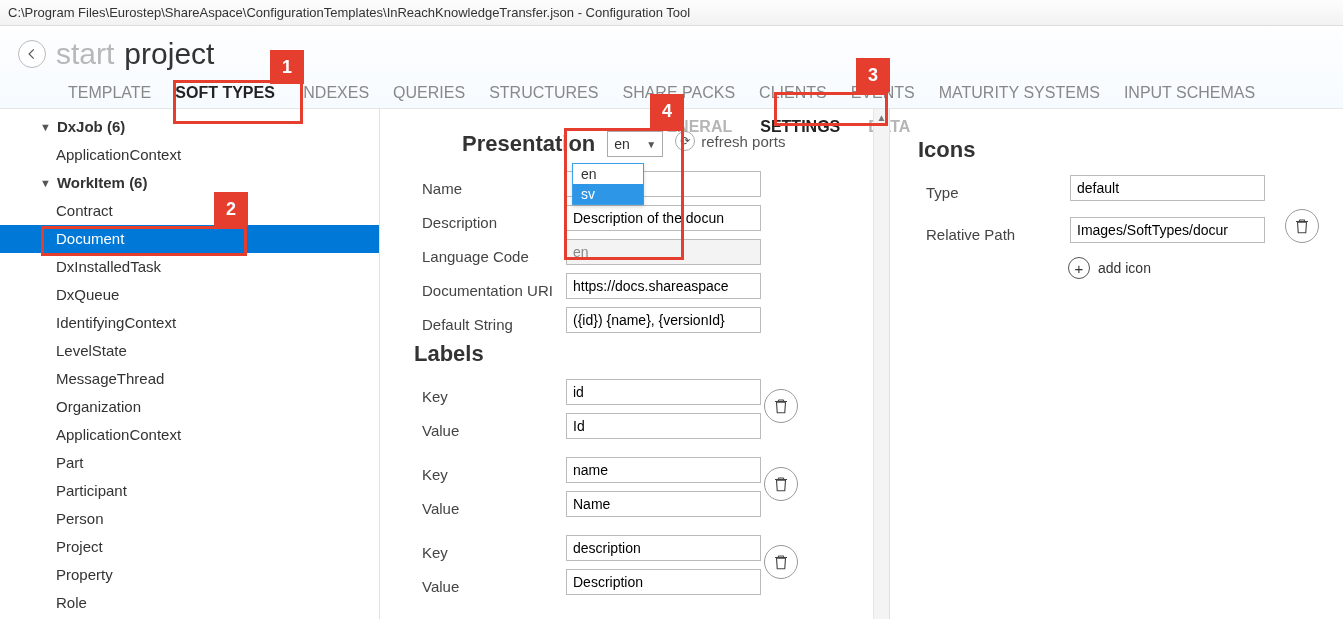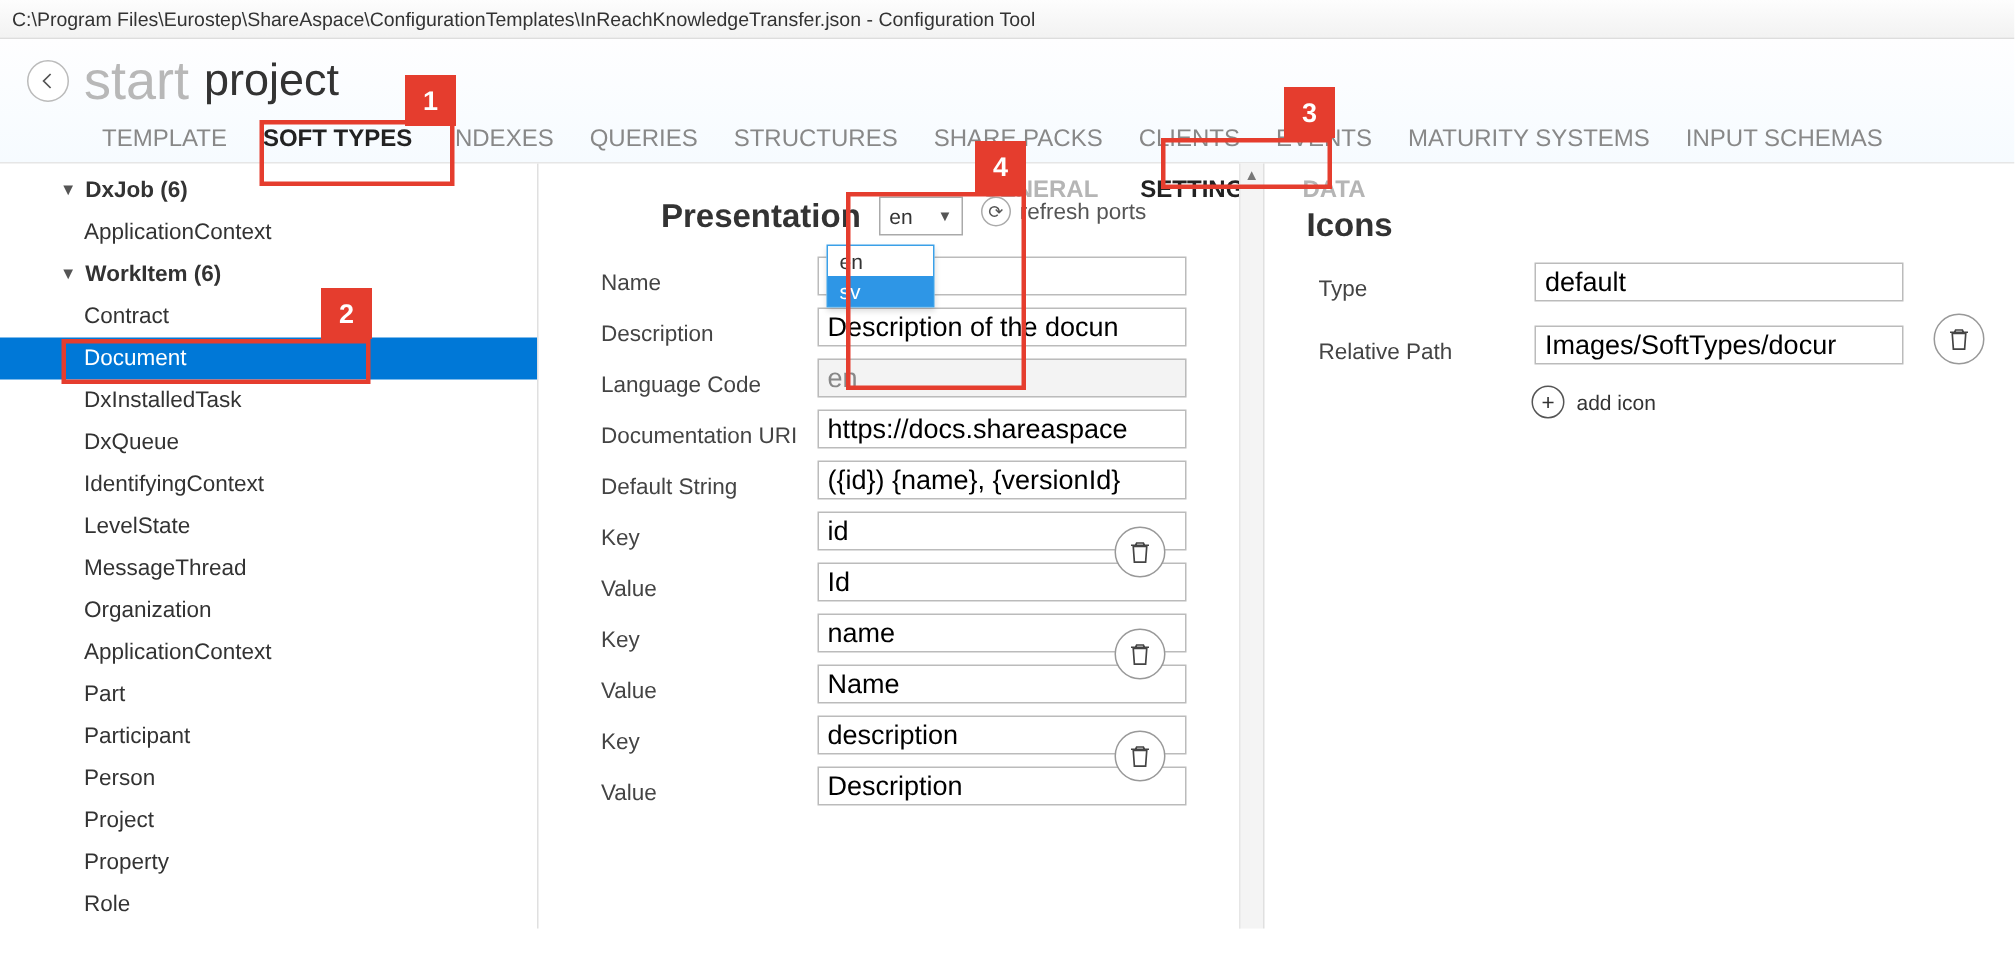--- a/index.html
+++ b/index.html
@@ -34,21 +34,21 @@
     height: 40px;
   }
   .back-btn {
     width: 28px; height: 28px;
     border: 1px solid #bbb;
     border-radius: 50%;
     background: #fff;
     display: flex; align-items: center; justify-content: center;
     cursor: pointer;
   }
-  .crumb-start { font-size: 36px; font-weight: 300; color: #b8b8b8; }
+  .crumb-start { font-size: 30px; font-weight: 300; color: #b8b8b8; }
   .crumb-project { font-size: 30px; font-weight: 300; color: #333; }
   .tab-row {
     display: flex;
     align-items: flex-end;
     flex-wrap: wrap;
     gap: 0;
     margin-top: 4px;
     padding-left: 38px;
     font-size: 16px;
   }
@@ -122,21 +122,21 @@
   }
   .scroll-arrow { height: 16px; display:flex;align-items:center;justify-content:center;color:#777;font-size:10px;}
   .section-h { font-size: 22px; font-weight: 600; color: #333; margin: 6px 0 12px 0; }
   .form-row { display: flex; align-items: flex-end; margin-bottom: 8px; }
   .form-row label { width: 152px; font-size: 15px; color: #444; padding-left: 8px;}
   .form-row input {
     flex: 0 0 160px;
     height: 26px;
     padding: 0 6px;
     border: 1px solid #bbb;
-    font-size: 18px;
+    font-size: 14px;
     background: #fff;
   }
   .form-row input[readonly] { background: #f3f3f3; color: #888; }
   .presentation-head { display:flex; align-items:flex-start; gap: 12px; margin-bottom: 14px; margin-left: 48px;}
   .lang-select {
     width: 56px; height: 26px;
     border: 1px solid #aaa;
     display: flex; align-items: center; justify-content: space-between;
     padding: 0 6px; font-size: 14px; cursor: pointer;
     background:#fff;
@@ -156,21 +156,21 @@
   .refresh-icon { width:20px;height:20px;border:1px solid #aaa;border-radius:50%;display:flex;align-items:center;justify-content:center;font-size:12px;}
   .delete-btn {
     width: 34px; height: 34px;
     border: 1px solid #999;
     border-radius: 50%;
     display:flex;align-items:center;justify-content:center;
     margin-left: 14px;
     cursor:pointer;
     background:#fff;
   }
-  .label-group { margin-bottom: 8px; position: relative; }
+  .label-group { margin-bottom: 18px; position: relative; }
   .label-group .delete-btn { position:absolute; left: 336px; top: 10px;}
   
   .right {
     flex: 1;
     padding: 22px 20px 0 28px;
   }
   .right .form-row input { flex: 0 0 162px; }
   .add-icon-row { display:flex; align-items:center; gap:8px; padding-left: 150px; margin-top: 14px; cursor:pointer;}
   .plus-circ { width:22px;height:22px;border:1.5px solid #555;border-radius:50%;display:flex;align-items:center;justify-content:center;font-size:15px;}
   
@@ -287,20 +287,21 @@
     </div>
     <div class="form-row">
       <label>Documentation URI</label>
       <input value="https://docs.shareaspace" style="">
     </div>
     <div class="form-row">
       <label>Default String</label>
       <input value="({id}) {name}, {versionId}" style="">
     </div>
 
+    <div class="section-h">Labels</div>
 
     <div class="label-group">
       <div class="form-row">
         <label>Key</label>
         <input value="id" style="">
       </div>
       <div class="form-row">
         <label>Value</label>
         <input value="Id" style="">
       </div>

